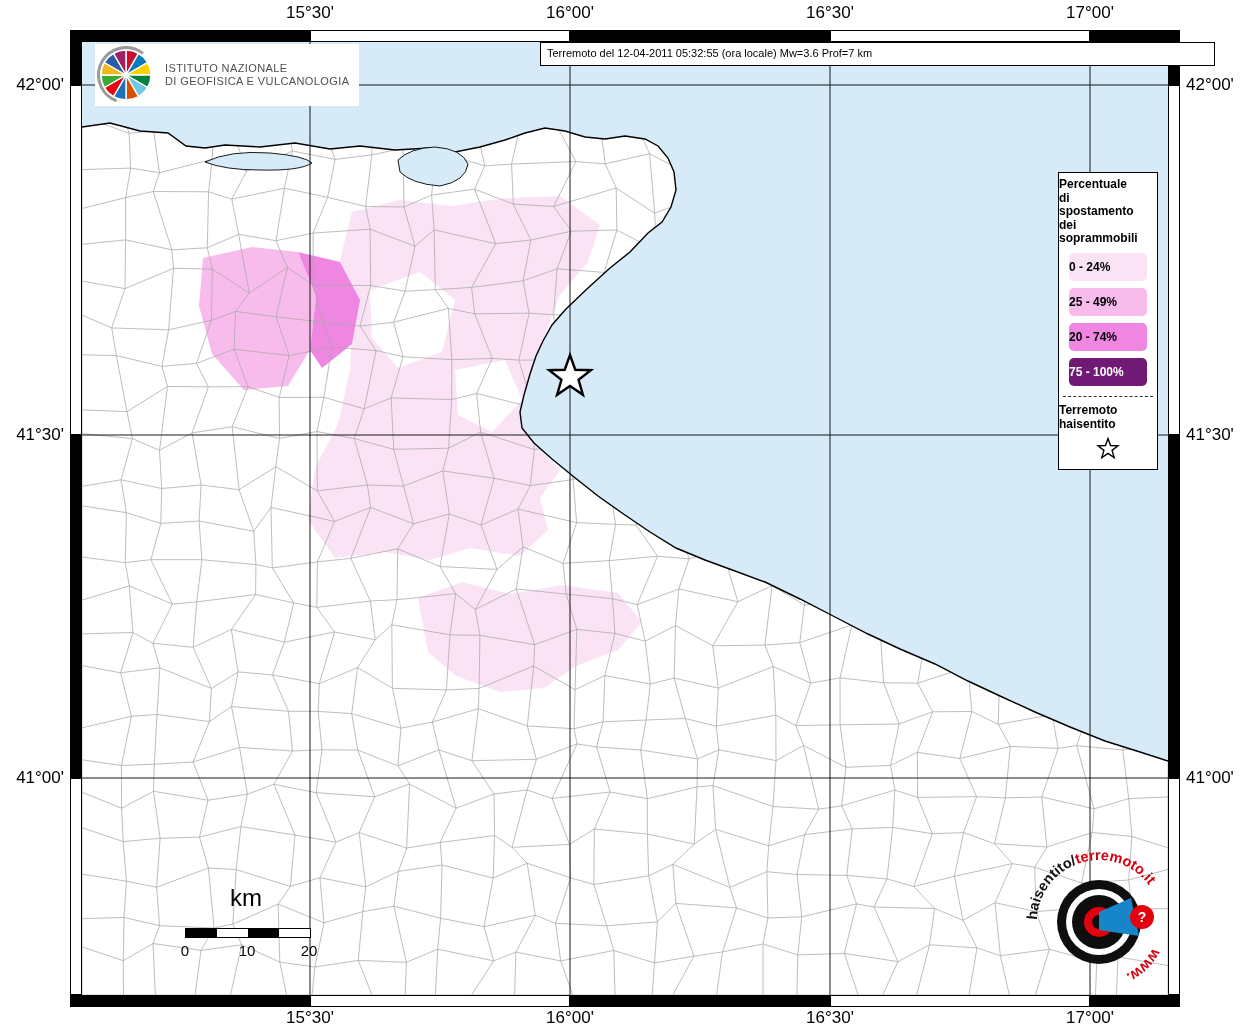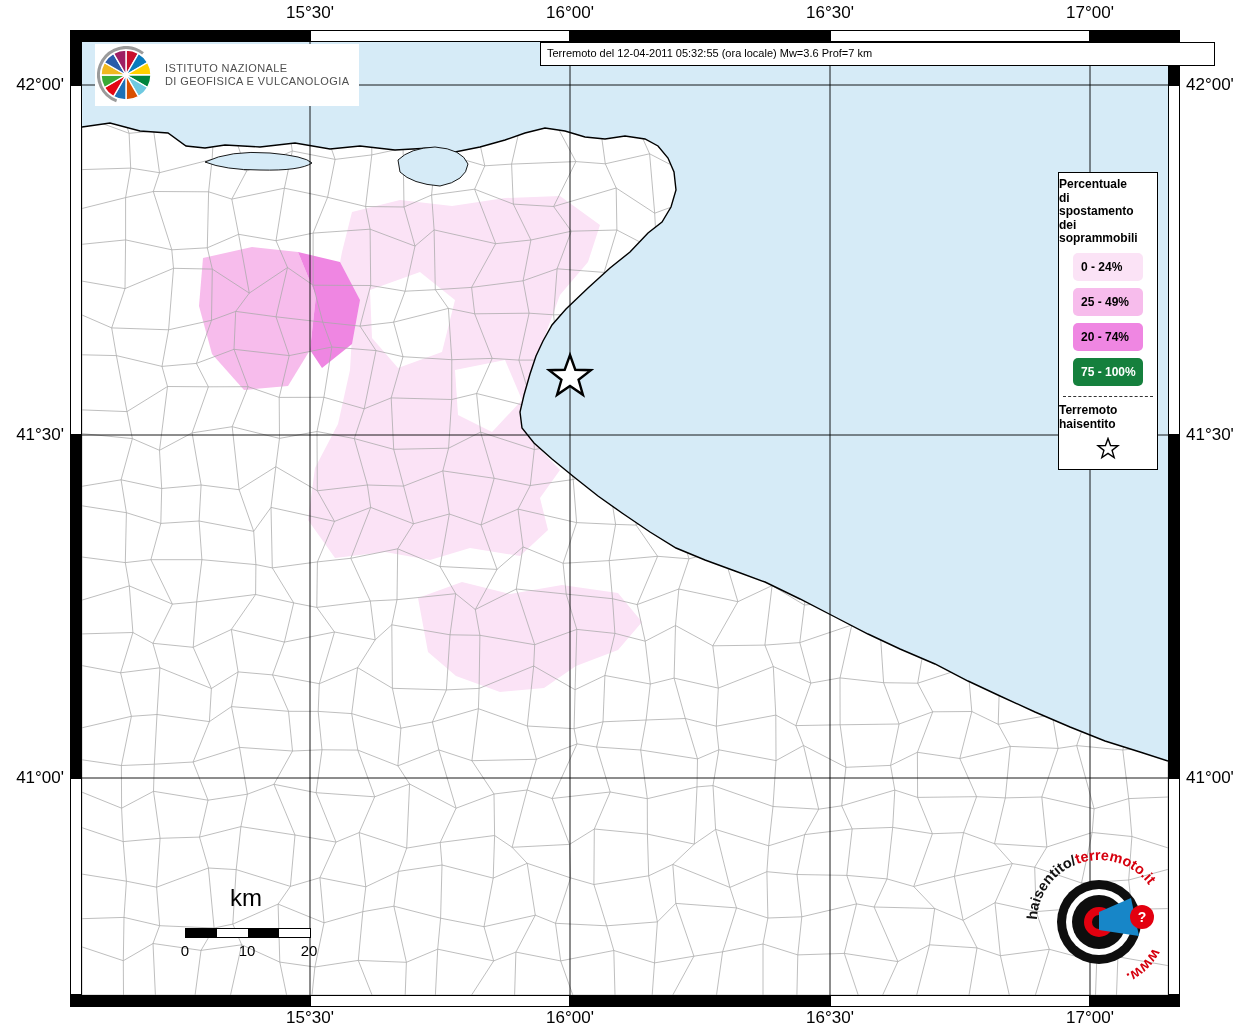--- a/index.html
+++ b/index.html
@@ -26,22 +26,22 @@
   #ingv { position:absolute; left:95px; top:44px; display:flex; align-items:center;
     background:#fff; padding:2px 10px 2px 2px; }
   .ingv-text { margin-left:10px; font-size:11px; font-weight:normal; color:#4f4f4f;
     letter-spacing:.4px; line-height:13px; }
   
   #legend {
     position:absolute; left:1052px; top:172px; width:100px; box-sizing:border-box;
     background:#fff; border:1px solid #000; text-align:left; padding:5px 0 8px 0;margin-left:6px;
   }
   .lg-title div { font-size:12px; font-weight:bold; line-height:13.5px; }
-  .swatch { margin:7px auto 0 auto; width:62px; height:28px; line-height:28px;
-    border-radius:5px; font-size:12px; font-weight:bold;padding-left:8px; }
+  .swatch { margin:7px auto 0 auto; width:78px; height:28px; line-height:28px;
+    border-radius:5px; font-size:12px; font-weight:bold; }
   .lg-div { border-top:1px dashed #333; margin:10px 4px 6px 4px; }
   .lg-epi div { font-size:12px; font-weight:bold; line-height:14px; }
   .lg-star { display:block; margin:6px auto 0 auto; }
   
   #km-label { position:absolute; left:246px; top:884px; transform:translateX(-50%);
     font-size:24px; }
   #scale-bar { position:absolute; left:185px; top:928px; width:124px; height:8px;
     border:1px solid #000;
     background:linear-gradient(to right,#000 0 25%,#fff 25% 50%,#000 50% 75%,#fff 75% 100%); }
   .sb-tick { position:absolute; top:942px; transform:translateX(-50%); font-size:15px; }
@@ -157,21 +157,21 @@
     <div class="lg-title">
       <div>Percentuale</div>
       <div>di</div>
       <div>spostamento</div>
       <div>dei</div>
       <div>soprammobili</div>
     </div>
     <div class="swatch" style="background: rgb(251, 227, 246); color: rgb(0, 0, 0);">0 - 24%</div>
     <div class="swatch" style="background: rgb(247, 188, 236); color: rgb(0, 0, 0);">25 - 49%</div>
     <div class="swatch" style="background: rgb(239, 134, 226); color: rgb(0, 0, 0);">20 - 74%</div>
-    <div class="swatch" style="background: #15803d; color: rgb(255, 255, 255);">75 - 100%</div>
+    <div class="swatch" style="background: #701a75; color: rgb(255, 255, 255);">75 - 100%</div>
     <div class="lg-div"></div>
     <div class="lg-epi">
       <div>Terremoto</div>
       <div>haisentito</div>
     </div>
     <svg class="lg-star" width="24" height="24" viewBox="-12 -12 24 24">
       <path fill="#fff" stroke="#000" stroke-width="1.4" d="M 0 -10.5 L 2.53 -3.47 L 9.99 -3.24 L 4.09 1.33 L 6.17 8.5 L 0 4.3 L -6.17 8.5 L -4.09 1.33 L -9.99 -3.24 L -2.53 -3.47 Z"></path>
     </svg>
   </div>
 

